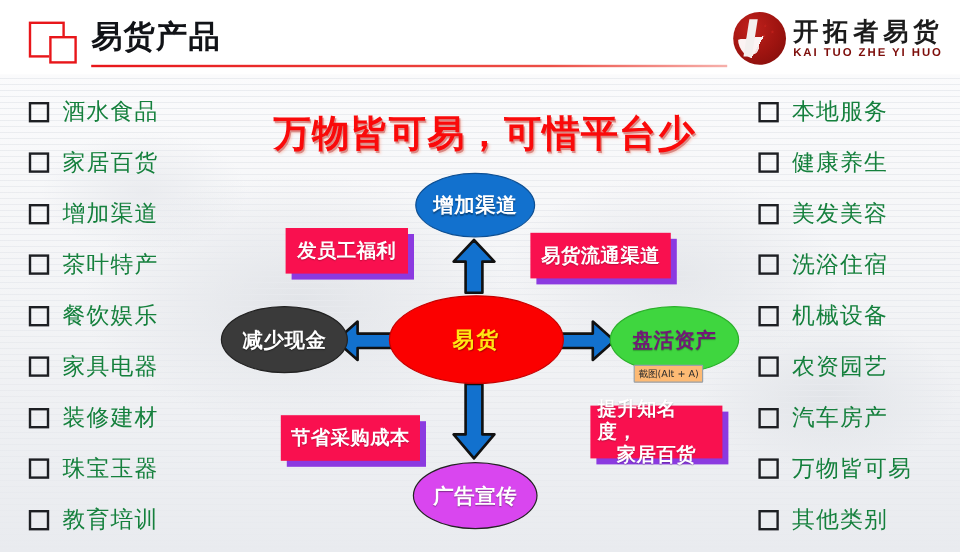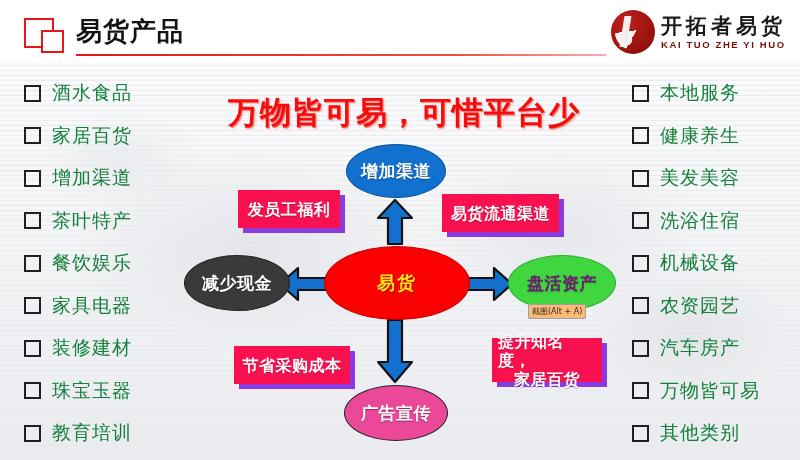--- a/index.html
+++ b/index.html
@@ -160,21 +160,21 @@
     text-shadow:1px 1px 1px rgba(120,0,0,.55);
   }
   #node-right{
     left:348px;top:125px;width:106px;height:54px;
     background:#3fd63f;border:1.6px solid #2bb02b;
     color:#701a75;font-size:17px;letter-spacing:.5px;
     text-shadow:0 1px 1px rgba(0,0,0,.30);
   }
   #node-bottom{
     left:184px;top:255px;width:102px;height:54px;
-    background:#ec4899;border:1.6px solid #232323;
+    background:#d946ef;border:1.6px solid #232323;
     color:#ffffff;font-size:17px;letter-spacing:.5px;
     text-shadow:0 1px 1px rgba(0,0,0,.40);
   }
 
   
   .tag{
     position:absolute;
     background:#f9104f;
     color:#ffffff;font-weight:bold;
     font-family:Liberation Serif, serif;

